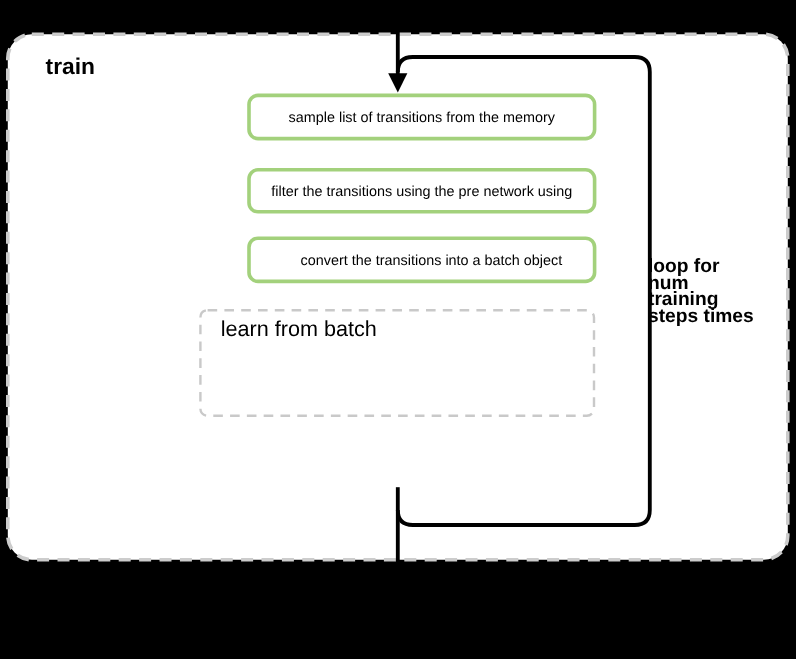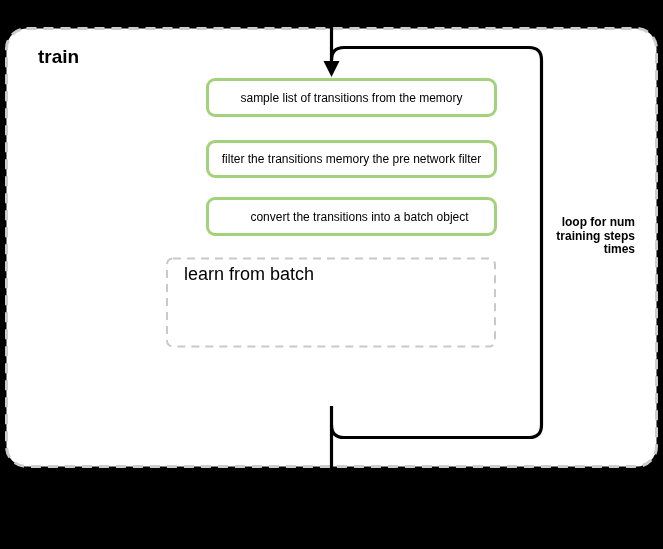--- a/index.html
+++ b/index.html
@@ -50,22 +50,22 @@
     width: 135px;
     font-size: 18px;
     font-weight: normal;
     color: #000;
     line-height: 21px;
   }
   .loop-annotation {
     position: absolute;
     left: 540px; top: 216px;
     width: 95px;
-    text-align: right;
-    font-size: 12px;
+    text-align: left;
+    font-size: 16px;
     font-weight: bold;
     color: #000;
     line-height: 13.5px;
   }
 </style>
 </head>
 <body>
 
 <div class="canvas">
 
@@ -80,21 +80,21 @@
 
     <rect x="167" y="258.5" width="328" height="88" rx="6" fill="#ffffff" stroke="#c9c9c9" stroke-width="2" stroke-dasharray="8 6"></rect>
 
     <line x1="331.5" y1="406" x2="331.5" y2="467" stroke="#000000" stroke-width="3.2"></line>
   </svg>
 
   <div class="train-title">train</div>
 
   <div class="step step-1">sample list of transitions from the memory</div>
 
-  <div class="step step-2">filter the transitions memory the pre network filter</div>
+  <div class="step step-2">filter the transitions using the pre network using</div>
 
   <div class="step step-3">convert the transitions into a batch object</div>
 
   <div class="subprocess-label">learn from batch</div>
 
 
   <div class="loop-annotation">loop for num training steps times</div>
 
 </div>
 

